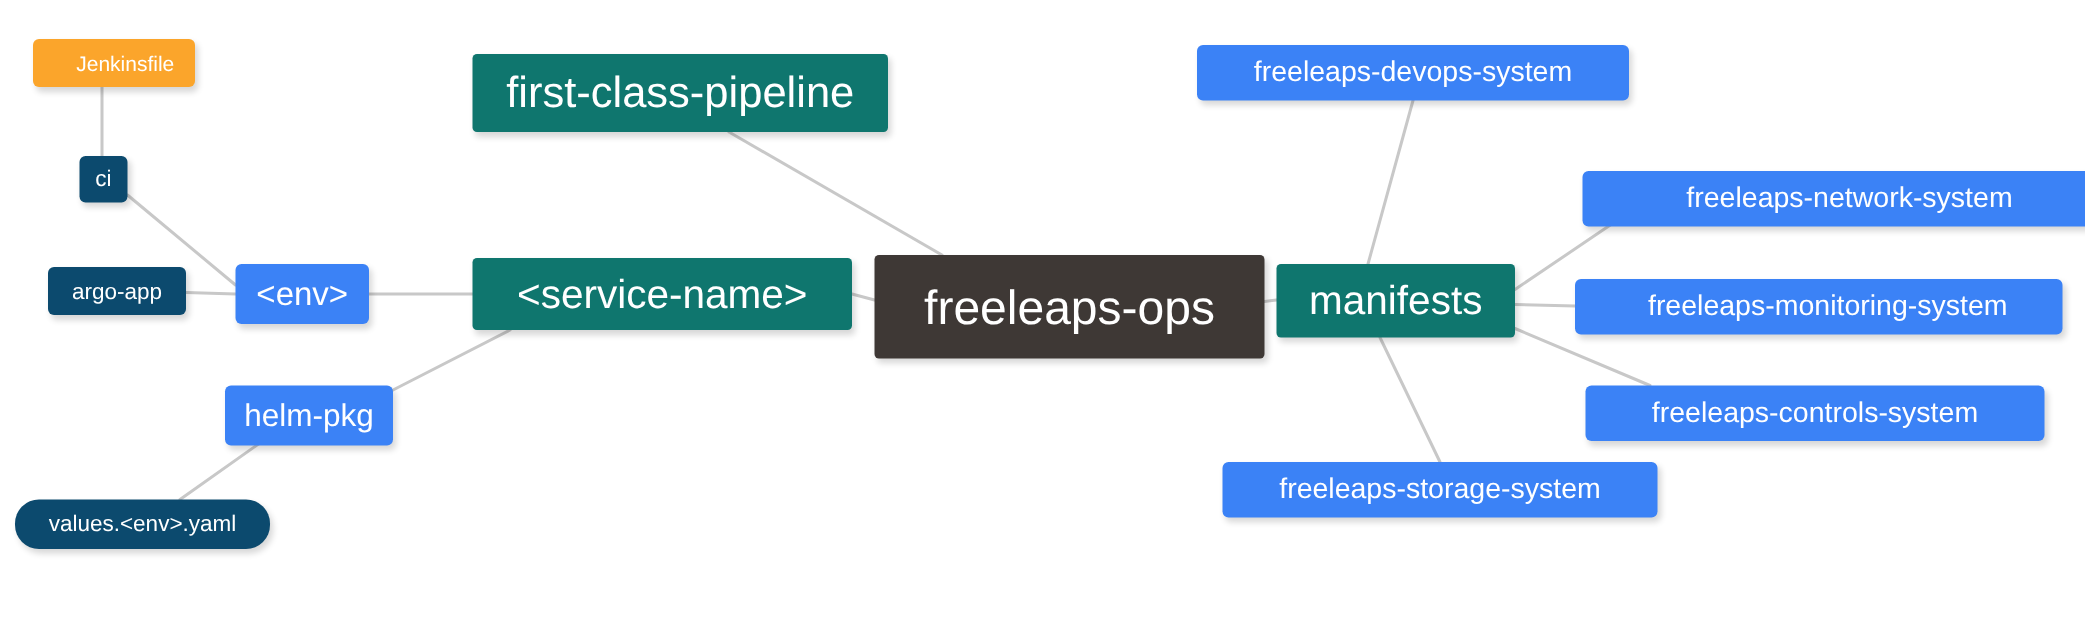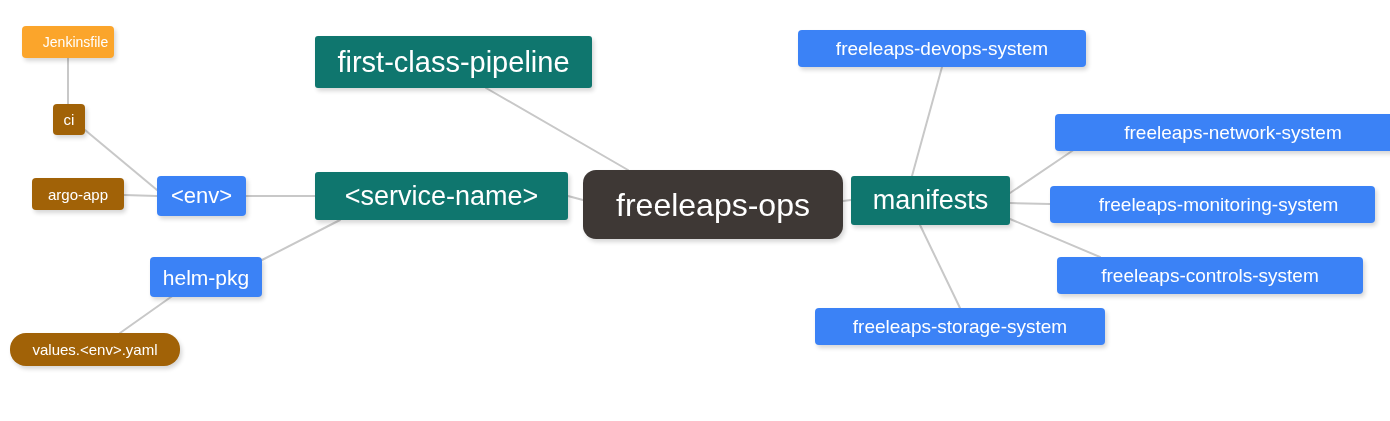--- a/index.html
+++ b/index.html
@@ -33,32 +33,32 @@
     justify-content: center;
     box-sizing: border-box;
     color: #ffffff;
     white-space: nowrap;
     line-height: 1;
     text-align: center;
     box-shadow: 2px 3px 4px rgba(0,0,0,0.16);
   }
   .node.root {
     background: #3e3835;
-    border-radius: 13px;
+    border-radius: 3px;
   }
   .node.blue {
     background: #0f766e;
     border-radius: 3px;
   }
   .node.green {
     background: #3b82f6;
     border-radius: 4px;
   }
   .node.red {
-    background: #a16207;
+    background: #0c4a6e;
     border-radius: 4px;
   }
   .node.orange {
     background: #fba52b;
     border-radius: 4px;
   }
 </style>
 </head>
 <body>
 
@@ -73,21 +73,21 @@
       <line x1="486" y1="88" x2="628" y2="170" stroke="#c8c8c8" stroke-width="2" stroke-linecap="round"></line>
       <line x1="568" y1="196" x2="583" y2="200" stroke="#c8c8c8" stroke-width="2" stroke-linecap="round"></line>
       <line x1="843" y1="201" x2="851" y2="200" stroke="#c8c8c8" stroke-width="2" stroke-linecap="round"></line>
       <line x1="912" y1="176" x2="942" y2="67" stroke="#c8c8c8" stroke-width="2" stroke-linecap="round"></line>
       <line x1="1010" y1="193" x2="1075" y2="149" stroke="#c8c8c8" stroke-width="2" stroke-linecap="round"></line>
       <line x1="1010" y1="203" x2="1050" y2="204" stroke="#c8c8c8" stroke-width="2" stroke-linecap="round"></line>
       <line x1="1010" y1="219" x2="1100" y2="257" stroke="#c8c8c8" stroke-width="2" stroke-linecap="round"></line>
       <line x1="920" y1="225" x2="960" y2="308" stroke="#c8c8c8" stroke-width="2" stroke-linecap="round"></line>
     </svg>
   <div id="node-layer">
-      <div class="node orange" style="left: 22px; top: 26px; width: 92px; height: 32px; font-size: 14px; padding-left: 15px;">Jenkinsfile</div>
+      <div class="node orange" style="left: 22px; top: 26px; width: 108px; height: 32px; font-size: 14px; padding-left: 15px;">Jenkinsfile</div>
       <div class="node red" style="left: 53px; top: 104px; width: 32px; height: 31px; font-size: 15px;">ci</div>
       <div class="node red" style="left: 32px; top: 178px; width: 92px; height: 32px; font-size: 15px;">argo-app</div>
       <div class="node green" style="left: 157px; top: 176px; width: 89px; height: 40px; font-size: 22px;">&lt;env&gt;</div>
       <div class="node green" style="left: 150px; top: 257px; width: 112px; height: 40px; font-size: 21px;">helm-pkg</div>
       <div class="node red" style="left: 10px; top: 333px; width: 170px; height: 33px; font-size: 15px; border-radius: 16px;">values.&lt;env&gt;.yaml</div>
       <div class="node blue" style="left: 315px; top: 36px; width: 277px; height: 52px; font-size: 29px;">first-class-pipeline</div>
       <div class="node blue" style="left: 315px; top: 172px; width: 253px; height: 48px; font-size: 27px;">&lt;service-name&gt;</div>
       <div class="node root" style="left: 583px; top: 170px; width: 260px; height: 69px; font-size: 32px;">freeleaps-ops</div>
       <div class="node blue" style="left: 851px; top: 176px; width: 159px; height: 49px; font-size: 27px;">manifests</div>
       <div class="node green" style="left: 798px; top: 30px; width: 288px; height: 37px; font-size: 19px;">freeleaps-devops-system</div>

